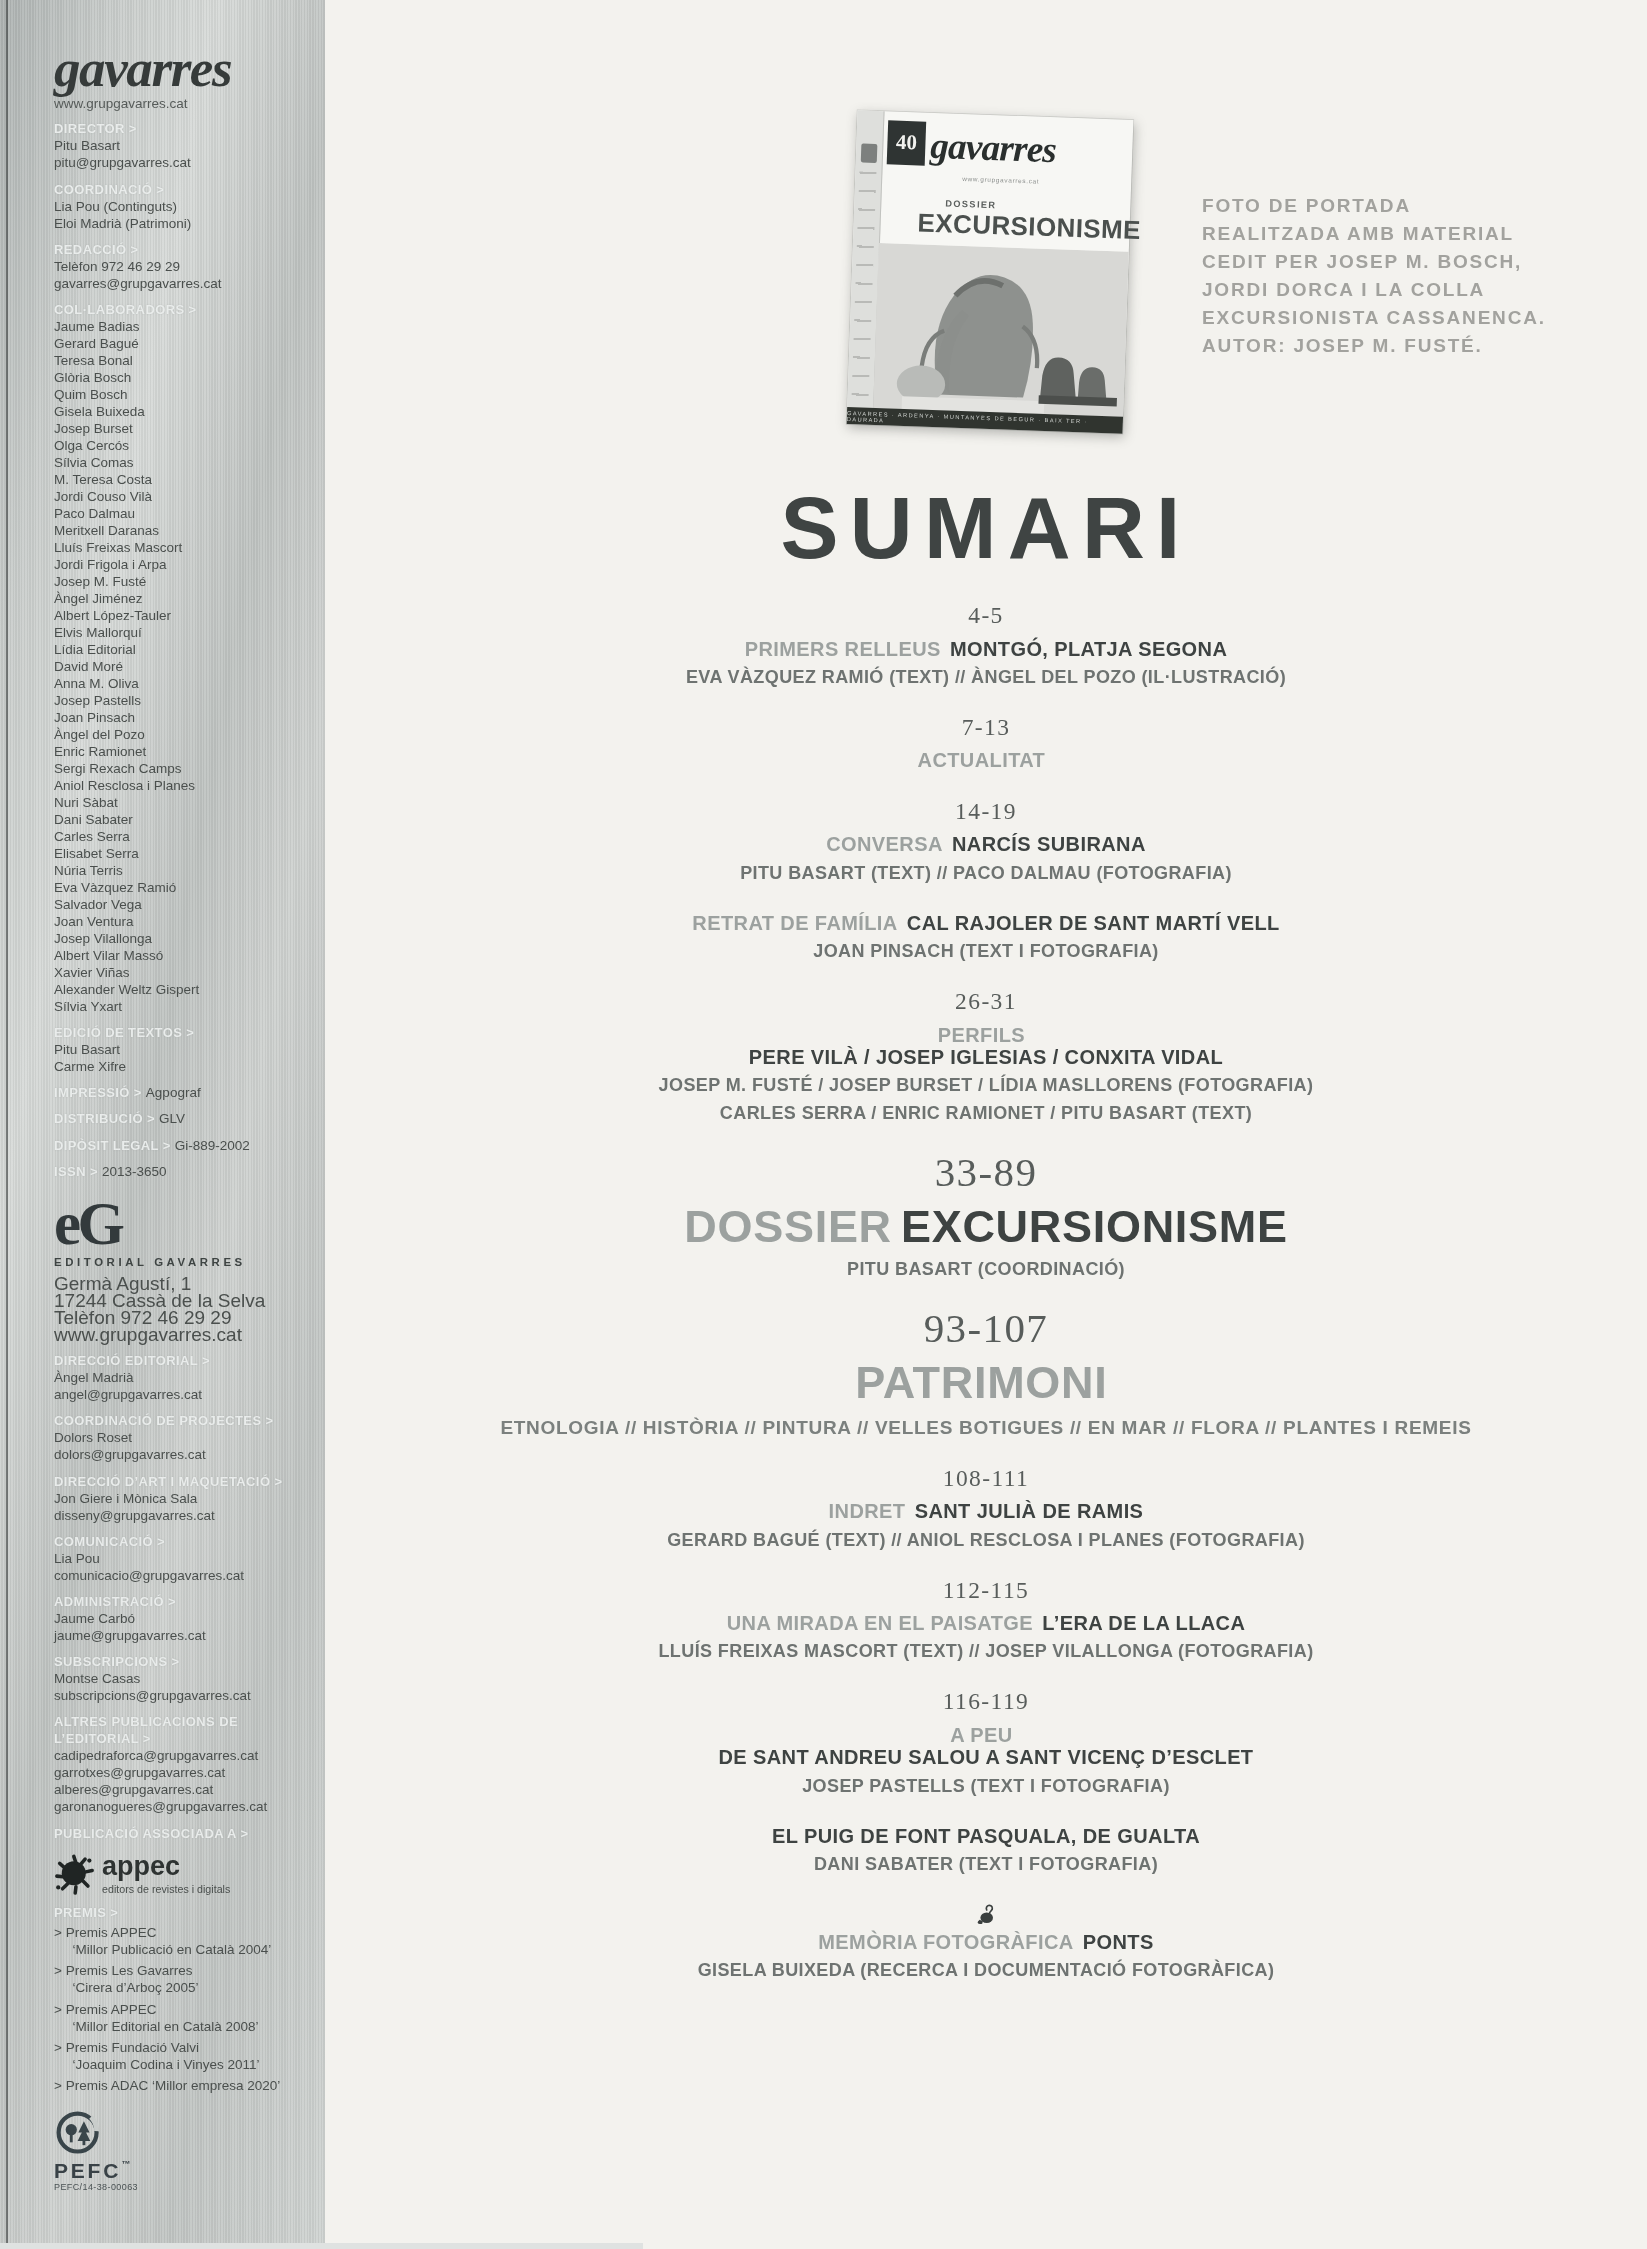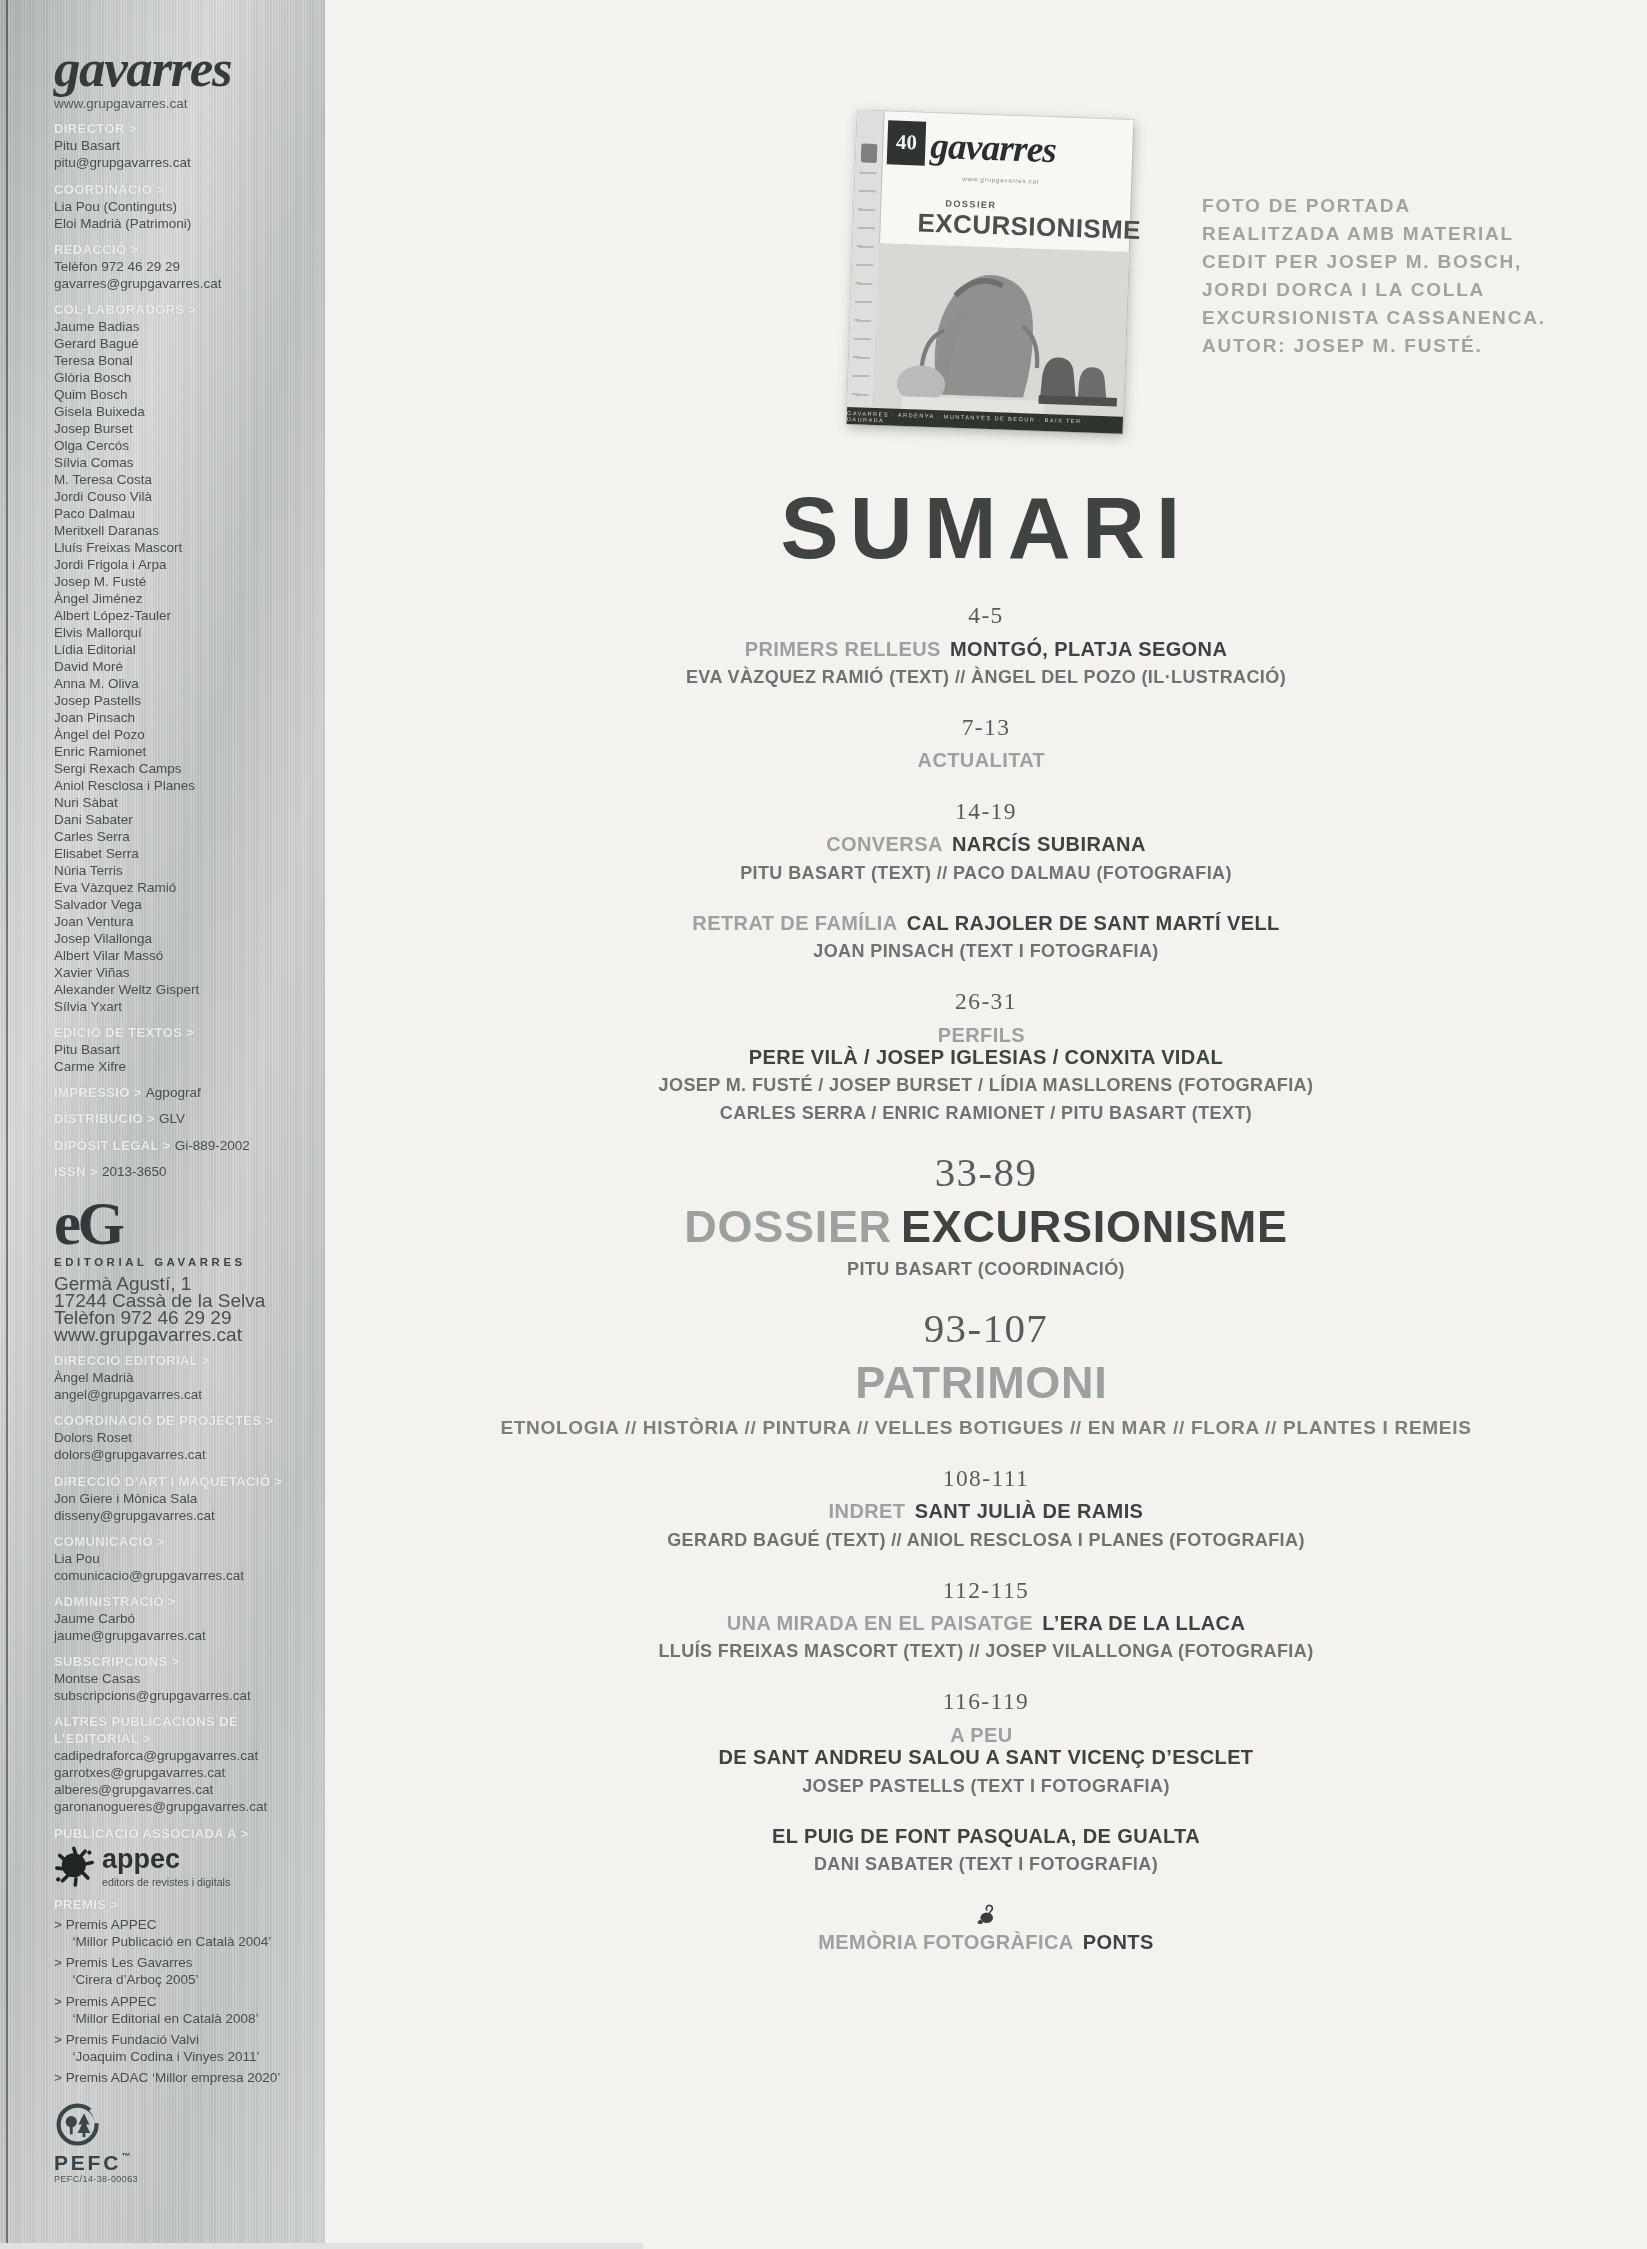--- a/index.html
+++ b/index.html
@@ -25,21 +25,21 @@
   .sb-label{font-weight:bold;color:#e9eceb;letter-spacing:0.4px;font-size:13px;
     text-shadow:0 0 1.4px rgba(120,125,124,0.35);}
   .sb-inline .sb-label{display:inline;}
   .sb-val{color:#4a4f4d;}
   .sb-line{white-space:nowrap;}
   .eg-block{margin-top:17px;}
   .eg-logo{font-family:"Liberation Serif", serif;font-weight:bold;font-size:61px;line-height:0.9;
     color:#333a3c;letter-spacing:-3.6px;}
   .eg-sub{font-size:11.4px;letter-spacing:3.6px;color:#3e4443;margin-top:4.3px;font-weight:bold;}
   .eg-addr{margin-top:7px;font-size:19px;line-height:17px;color:#4a4f4d;}
-  .appec{margin-top:2px;display:flex;align-items:flex-end;}
+  .appec{margin-top:10px;display:flex;align-items:center;}
   .appec-icon{width:41px;height:44px;flex:0 0 auto;margin-right:7px;}
   .appec-name{font-size:27px;font-weight:bold;color:#2e3332;line-height:1;margin-top:1.4px;}
   .appec-sub{font-size:10.7px;color:#4a4f4d;margin-top:2.8px;}
   .premis{margin-top:9.2px;}
   .premi-item{font-size:13.5px;line-height:17px;color:#4a4f4d;margin-top:4.3px;}
   .premi-item .l2{padding-left:18.5px;}
   .pefc{margin-top:15.6px;}
   .pefc-name{font-size:21px;font-weight:bold;letter-spacing:2.8px;color:#394247;line-height:1;margin-top:2.8px;}
   .pefc-tm{font-size:9.2px;vertical-align:top;}
   .pefc-code{font-size:9px;color:#4a5254;margin-top:1.4px;letter-spacing:0.4px;}
@@ -381,19 +381,20 @@
           <div class="heading"><span class="tit">EL PUIG DE FONT PASQUALA, DE GUALTA</span></div>
           <div class="credits">DANI SABATER (TEXT I FOTOGRAFIA)</div>
         </div>
         <div class="toc-entry">
           <div class="ornament"><svg viewBox="0 0 34 30" width="24" height="21">
               <path d="M18 10 c-3 -7 7 -9 8 -3 c1 4 -4 4 -4 8" fill="none" stroke="#3a3f3e" stroke-width="2.4" stroke-linecap="round"></path>
               <ellipse cx="18" cy="21" rx="9" ry="7.5" fill="#3a3f3e"></ellipse>
               <path d="M8 24 q-6 5 0 6 q5 1 4 -4" fill="#3a3f3e"></path>
             </svg></div>
           <div class="heading"><span class="kick">MEMÒRIA FOTOGRÀFICA</span><span class="tit">PONTS</span></div>
+          <div class="credits">GISELA BUIXEDA (RECERCA I DOCUMENTACIÓ FOTOGRÀFICA)</div>
         </div>
       </div>
   </div>
 </div>
 
 <div class="bottom-strip"></div>
 
 
 </body></html>

